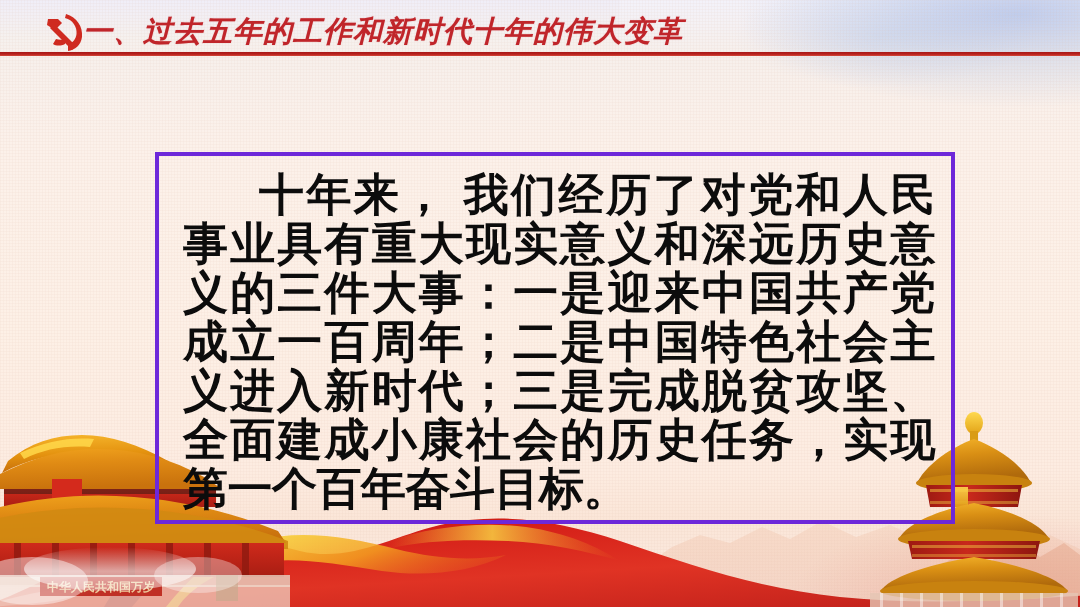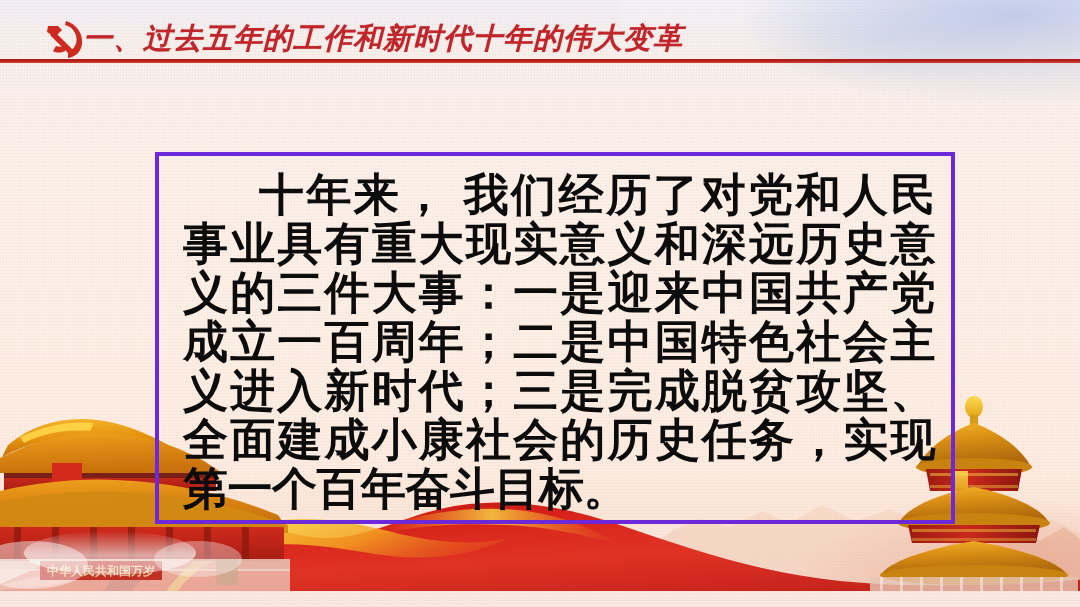--- a/index.html
+++ b/index.html
@@ -53,21 +53,21 @@
     inset: 0;
     opacity: .5;
     background-image:
       repeating-linear-gradient(0deg, rgba(214,176,158,.16) 0px, rgba(214,176,158,.16) 1px, rgba(255,255,255,0) 1px, rgba(255,255,255,0) 3px),
       repeating-linear-gradient(90deg, rgba(214,176,158,.14) 0px, rgba(214,176,158,.14) 1px, rgba(255,255,255,0) 1px, rgba(255,255,255,0) 3px);
   }
 
   
   .header {
     position: absolute;
-    left: 0; top: 7px;
+    left: 0; top: 0;
     width: 1080px; height: 55px;
   }
   .header-rule {
     position: absolute;
     left: 0; top: 52px;
     width: 1080px; height: 4px;
     background: linear-gradient(to bottom, #a81818 0%, #b8221f 55%, #d34a3a 100%);
   }
   .emblem {
     position: absolute;
@@ -84,21 +84,21 @@
     font-weight: bold;
     font-style: italic;
     font-size: 29px;
     letter-spacing: 1px;
     color: #c0252a;
     white-space: nowrap;
     text-shadow: 0 0 1px rgba(192,37,42,.45);
   }
 
   
-  .scenery { position: absolute; left: 0; bottom: 16px; width: 1080px; height: 230px; pointer-events: none; }
+  .scenery { position: absolute; left: 0; bottom: 0; width: 1080px; height: 230px; pointer-events: none; }
 
   
   .tiananmen {
     position: absolute;
     left: -10px; bottom: 0;
     width: 300px; height: 190px;
   }
   
   .tiantan {
     position: absolute;

